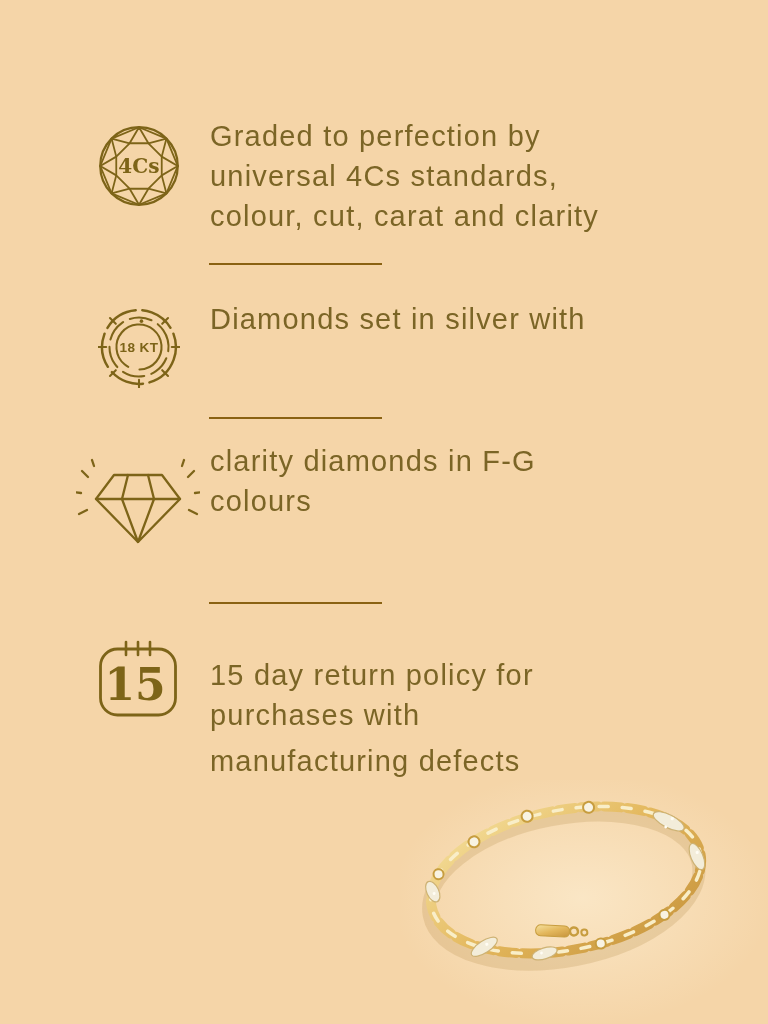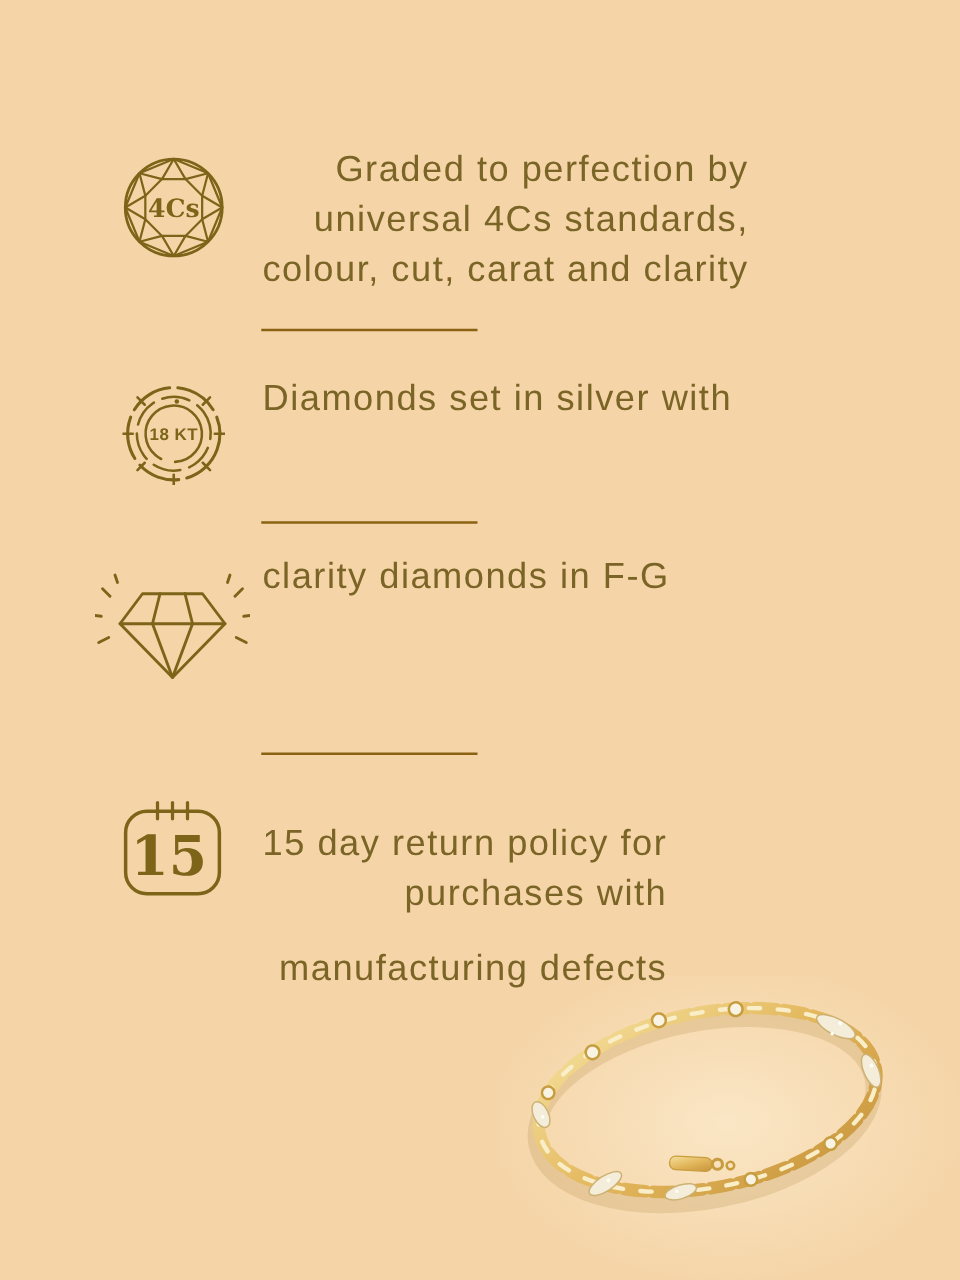--- a/index.html
+++ b/index.html
@@ -5,30 +5,30 @@
   html,body{margin:0;padding:0;}
   .page{
     position:relative;
     width:768px;height:1024px;
     background:#f5d5a8;
     overflow:hidden;
     font-family:"Liberation Sans", sans-serif;
   }
   .icon{position:absolute;}
   .icon svg{display:block;width:100%;height:100%;}
-  .text-block{position:absolute;text-align:right;}
+  .text-block{position:absolute;}
   .line{
     margin:0;
     font-size:29px;
     line-height:40px;
     letter-spacing:1.2px;
     color:#7b6526;
     white-space:nowrap;
   }
-  .para-gap{margin-top:20px;}
+  .para-gap{margin-top:6px;}
   .divider{
     position:absolute;
     left:209px;width:173px;height:2px;
     background:#8a6212;
   }
   .bracelet{
     position:absolute;
     left:400px;top:780px;width:368px;height:244px;
   }
   
@@ -111,20 +111,21 @@
 
         <path d="M50,-25 L56,-31"></path>
         <path d="M57,-9 L66,-10"></path>
         <path d="M51,8 L59,12"></path>
         <path d="M44,-36 L46,-42"></path>
       </g>
     </svg>
   </div>
   <div class="text-block text-3">
     <p class="line">clarity diamonds in F-G</p>
+    <p class="line">colours</p>
   </div>
   <div class="divider div-3"></div>
 
   <div class="icon icon-cal">
     <svg viewBox="0 0 80 78">
       <rect class="stroke" x="2.5" y="9" width="75" height="66" rx="17" stroke-width="2.8"></rect>
       <g class="stroke" stroke-width="2.6">
         <path d="M28,2 L28,15"></path>
         <path d="M40,2 L40,15"></path>
         <path d="M52,2 L52,15"></path>

